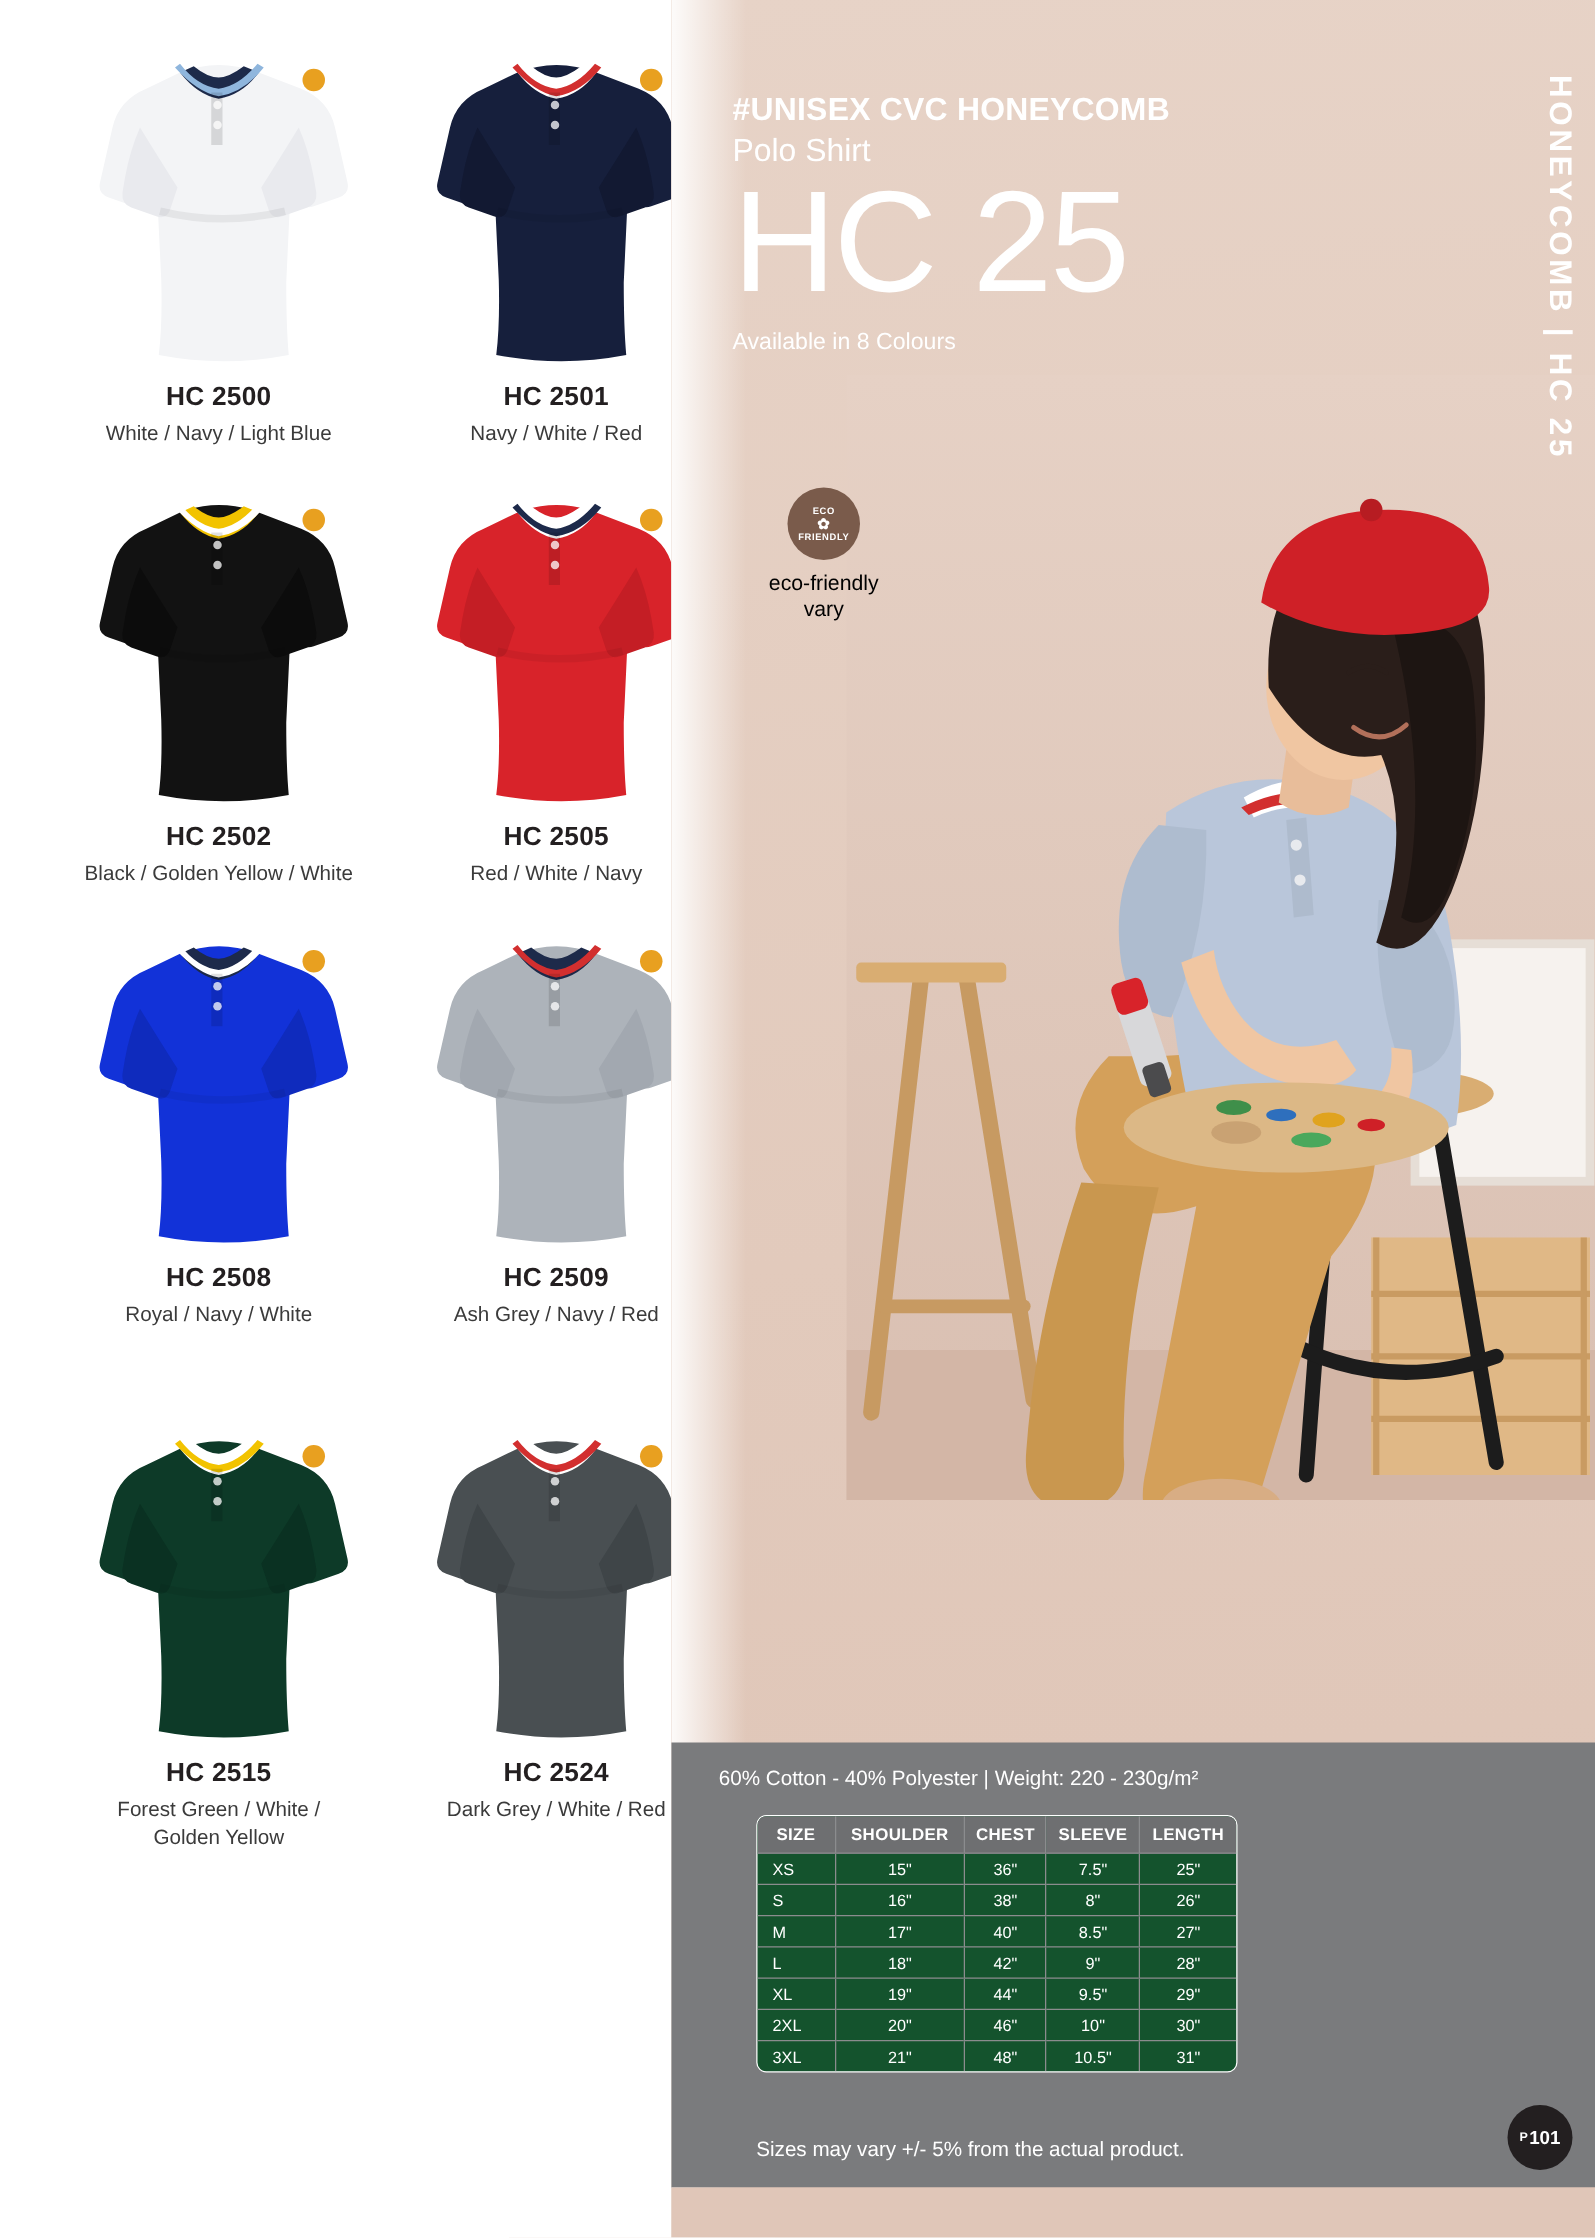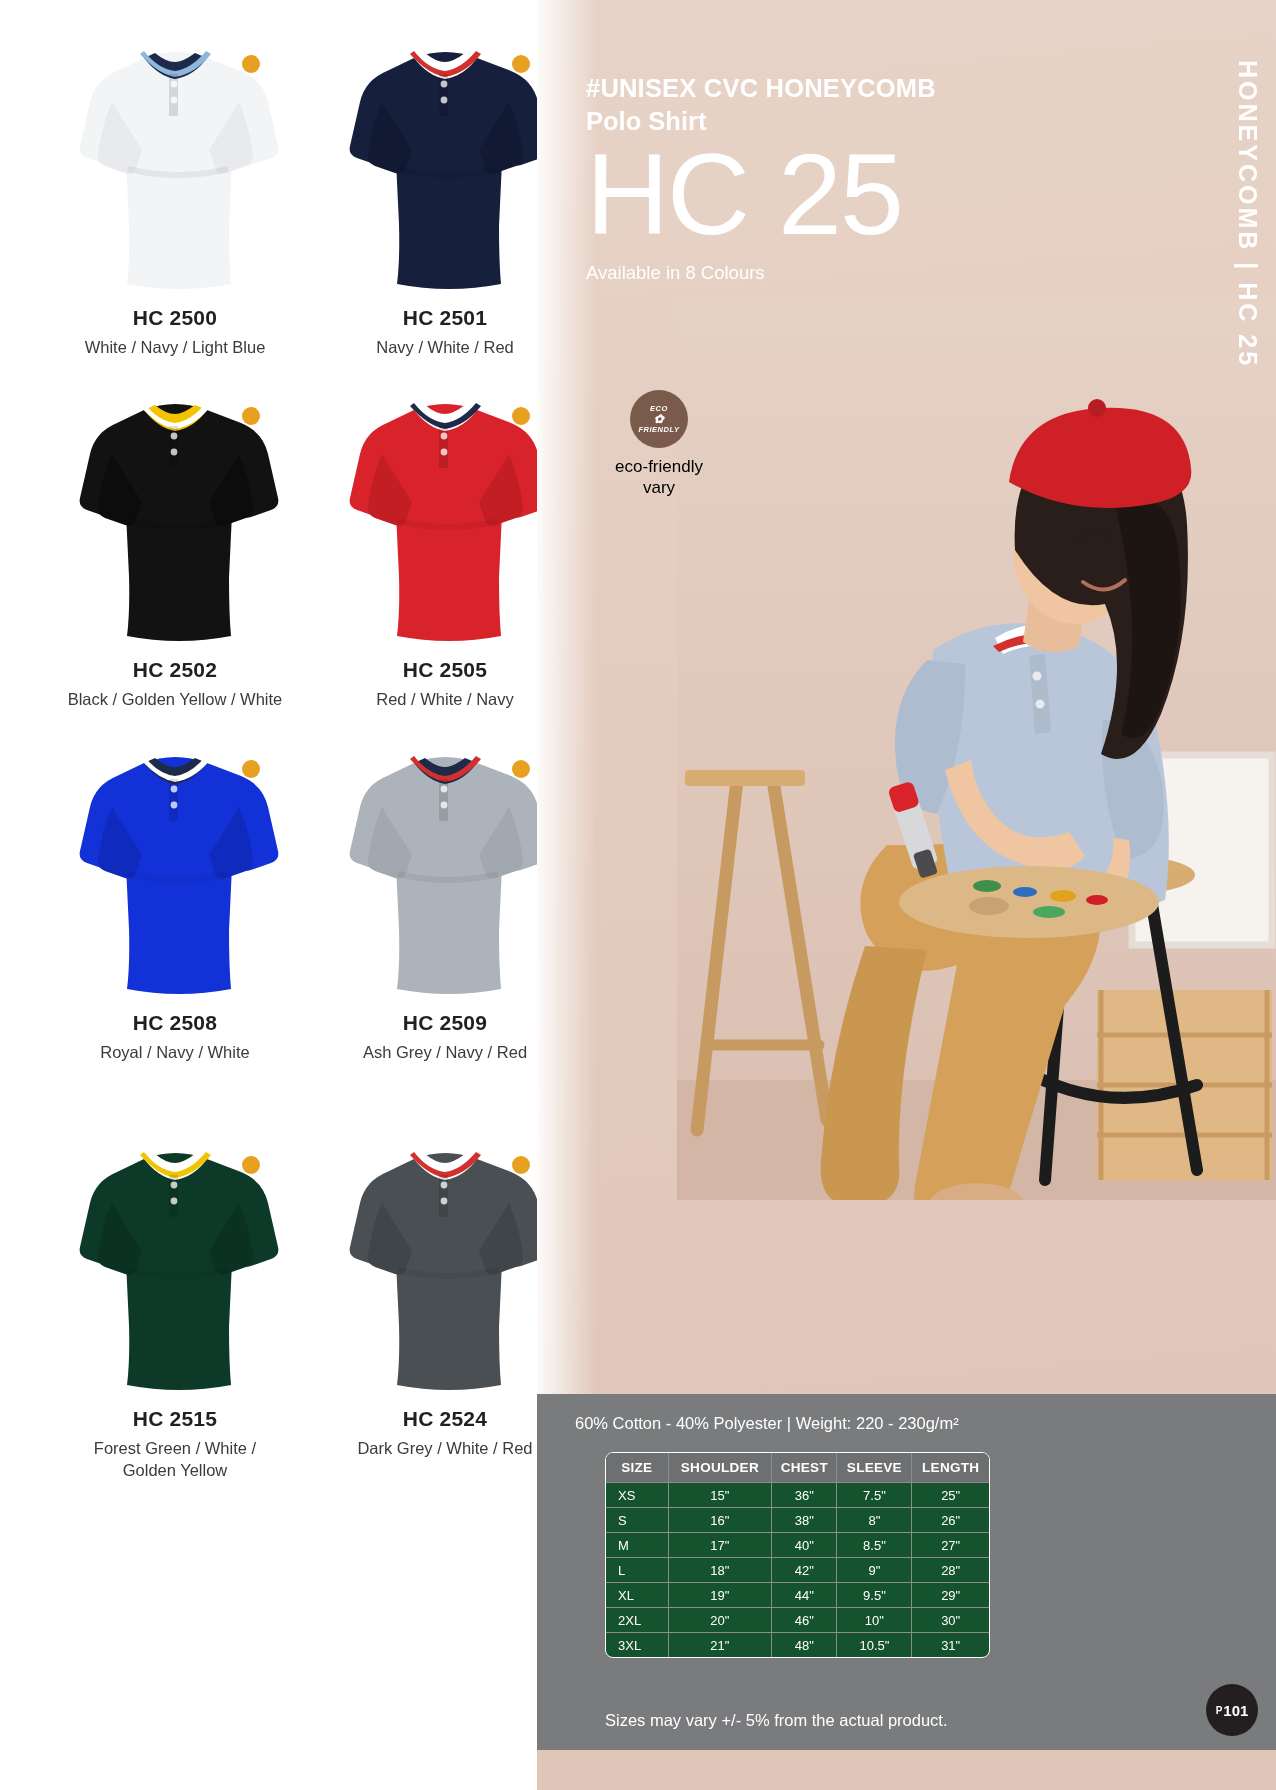--- a/index.html
+++ b/index.html
@@ -53,21 +53,21 @@
   }
 
   
   .hdr {
     position:absolute; left:49px; top:74px; width:470px;
   }
   .hdr .tag {
     font-size: 25.5px; font-weight: bold; color:#ffffff; letter-spacing:.2px;
   }
   .hdr .sub {
-    font-size: 25.5px; font-weight: bold; color:#ffffff; margin-top: 4px;
+    font-size: 25.5px; font-weight: normal; color:#ffffff; margin-top: 4px;
   }
   .hdr .big {
     font-size: 115px; font-weight: normal; color:#ffffff; line-height: .92;
     margin-top: 6px; letter-spacing: -2px;
   }
   .hdr .avail {
     font-size: 18.5px; color:#ffffff; margin-top: 14px;
   }
 
   
@@ -81,21 +81,20 @@
   
   .eco {
     position:absolute; left: 42px; top: 390px; width: 160px; text-align:center;
   }
   .eco-circle {
     width: 58px; height: 58px; border-radius: 50%;
     background: #7a5b4b; margin: 0 auto;
     display:flex; flex-direction:column; align-items:center; justify-content:center;
     color:#fff; font-size:7.5px; font-weight:bold; line-height:1.25; letter-spacing:.5px;
     position:relative;
-    font-style:italic;
   }
   .eco-circle .leaf { font-size: 12px; line-height:1; }
   .eco-label {
     margin-top: 8px; font-size: 17px; color:#000000; line-height: 1.25;
   }
 
   
   .photo {
     position:absolute; left: 140px; top: 300px; width: 599px; height: 900px;
     overflow:hidden;

